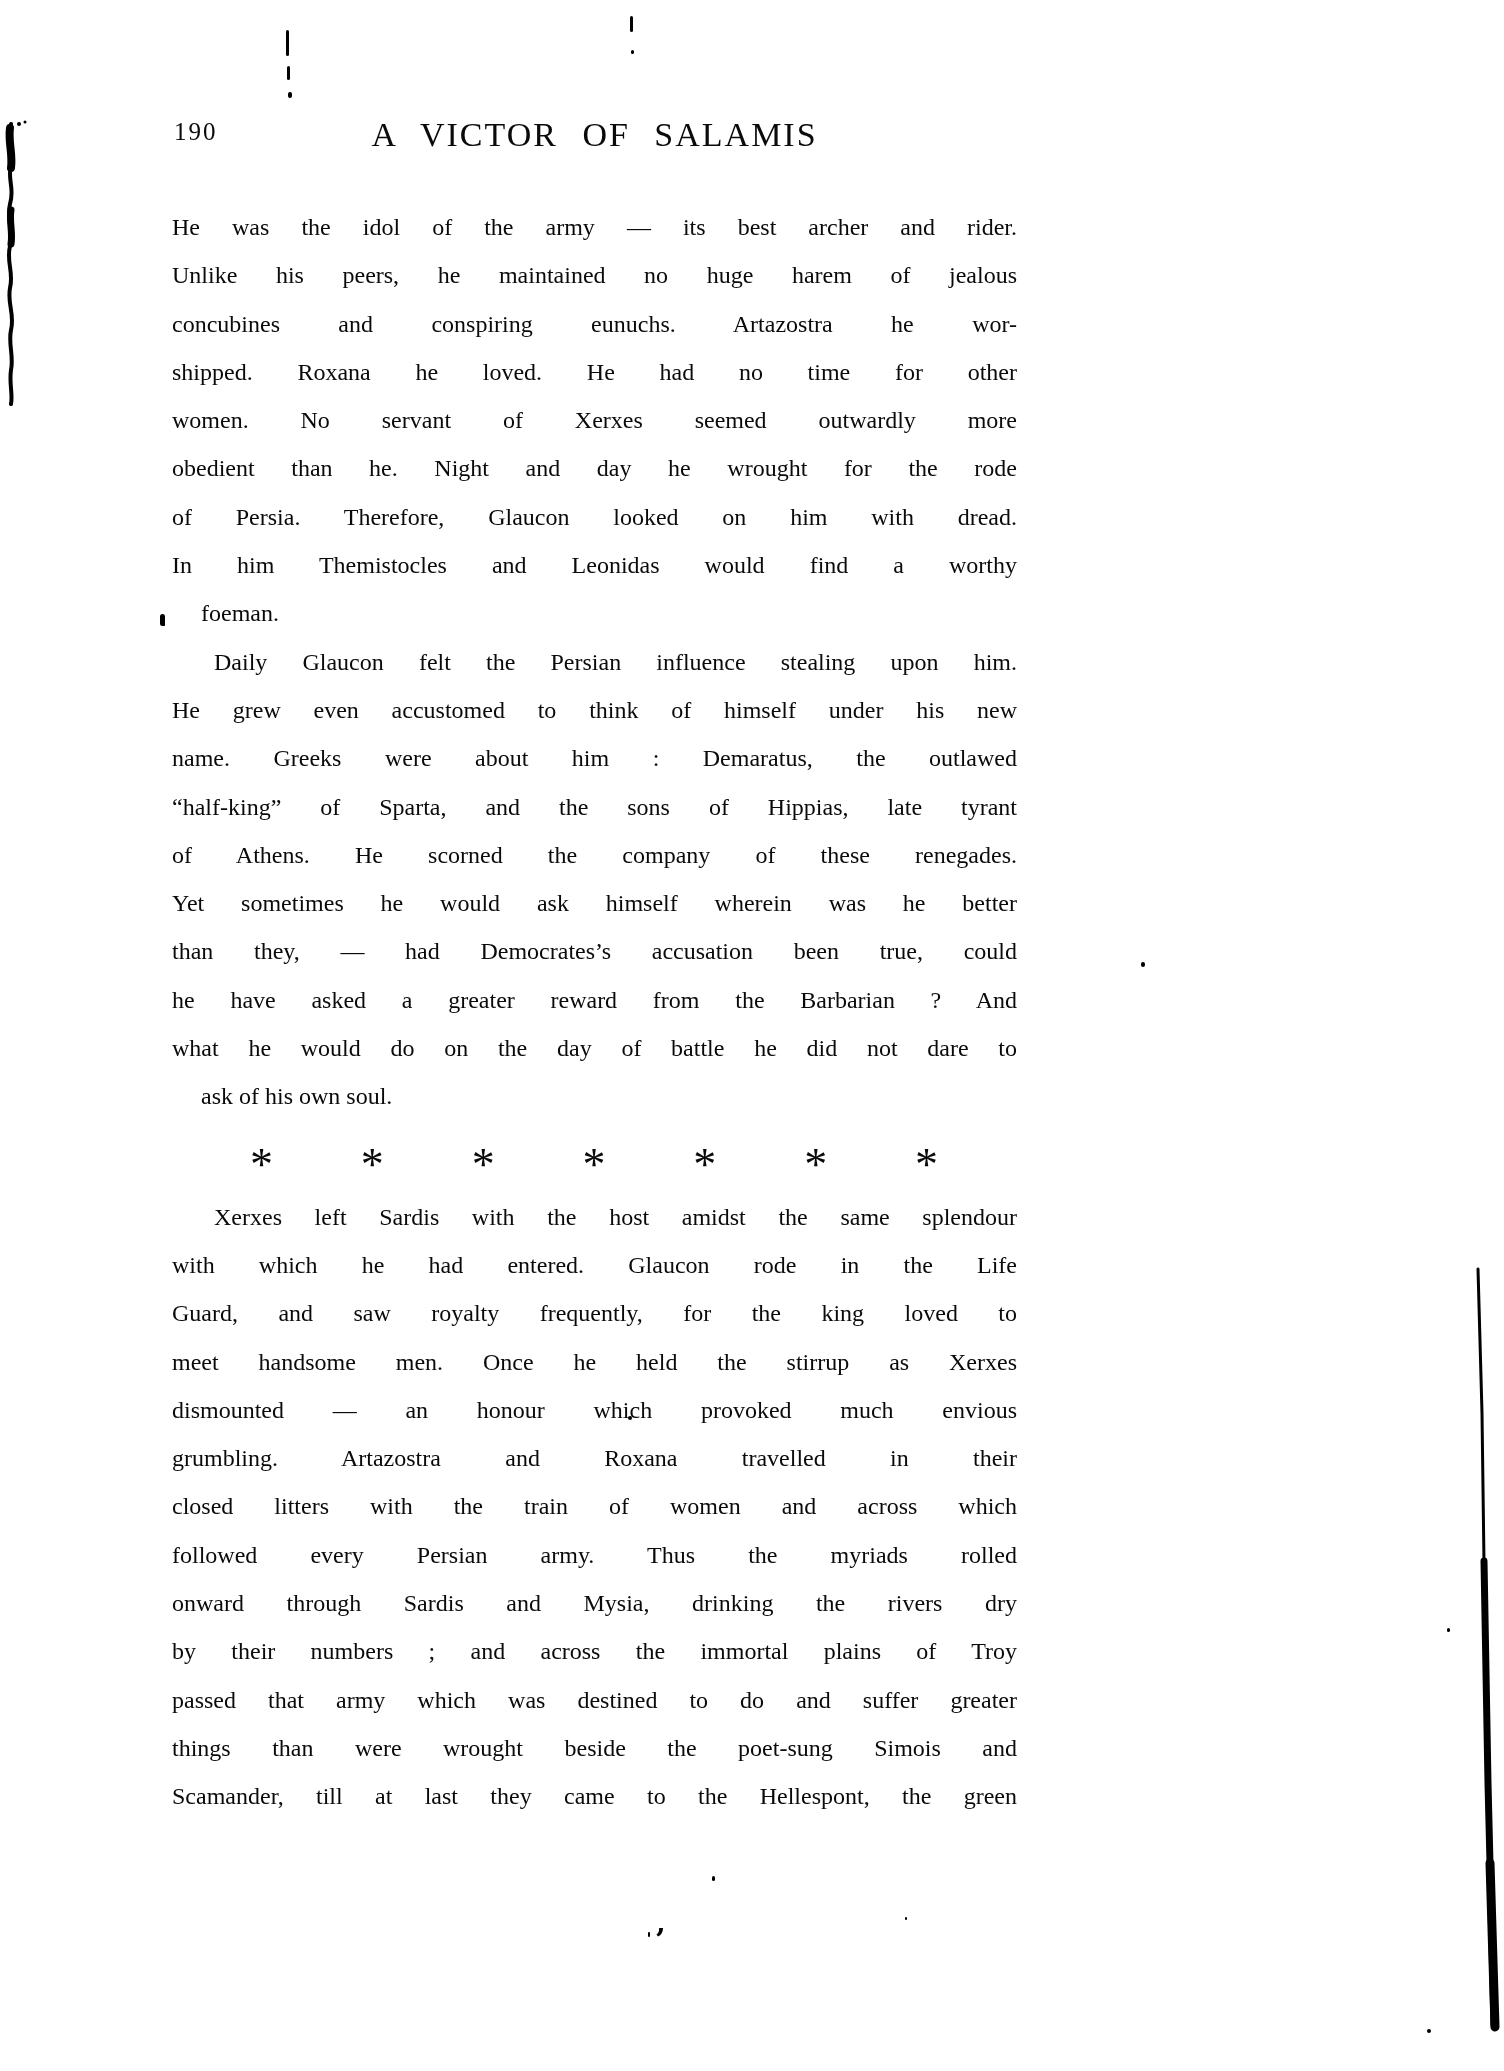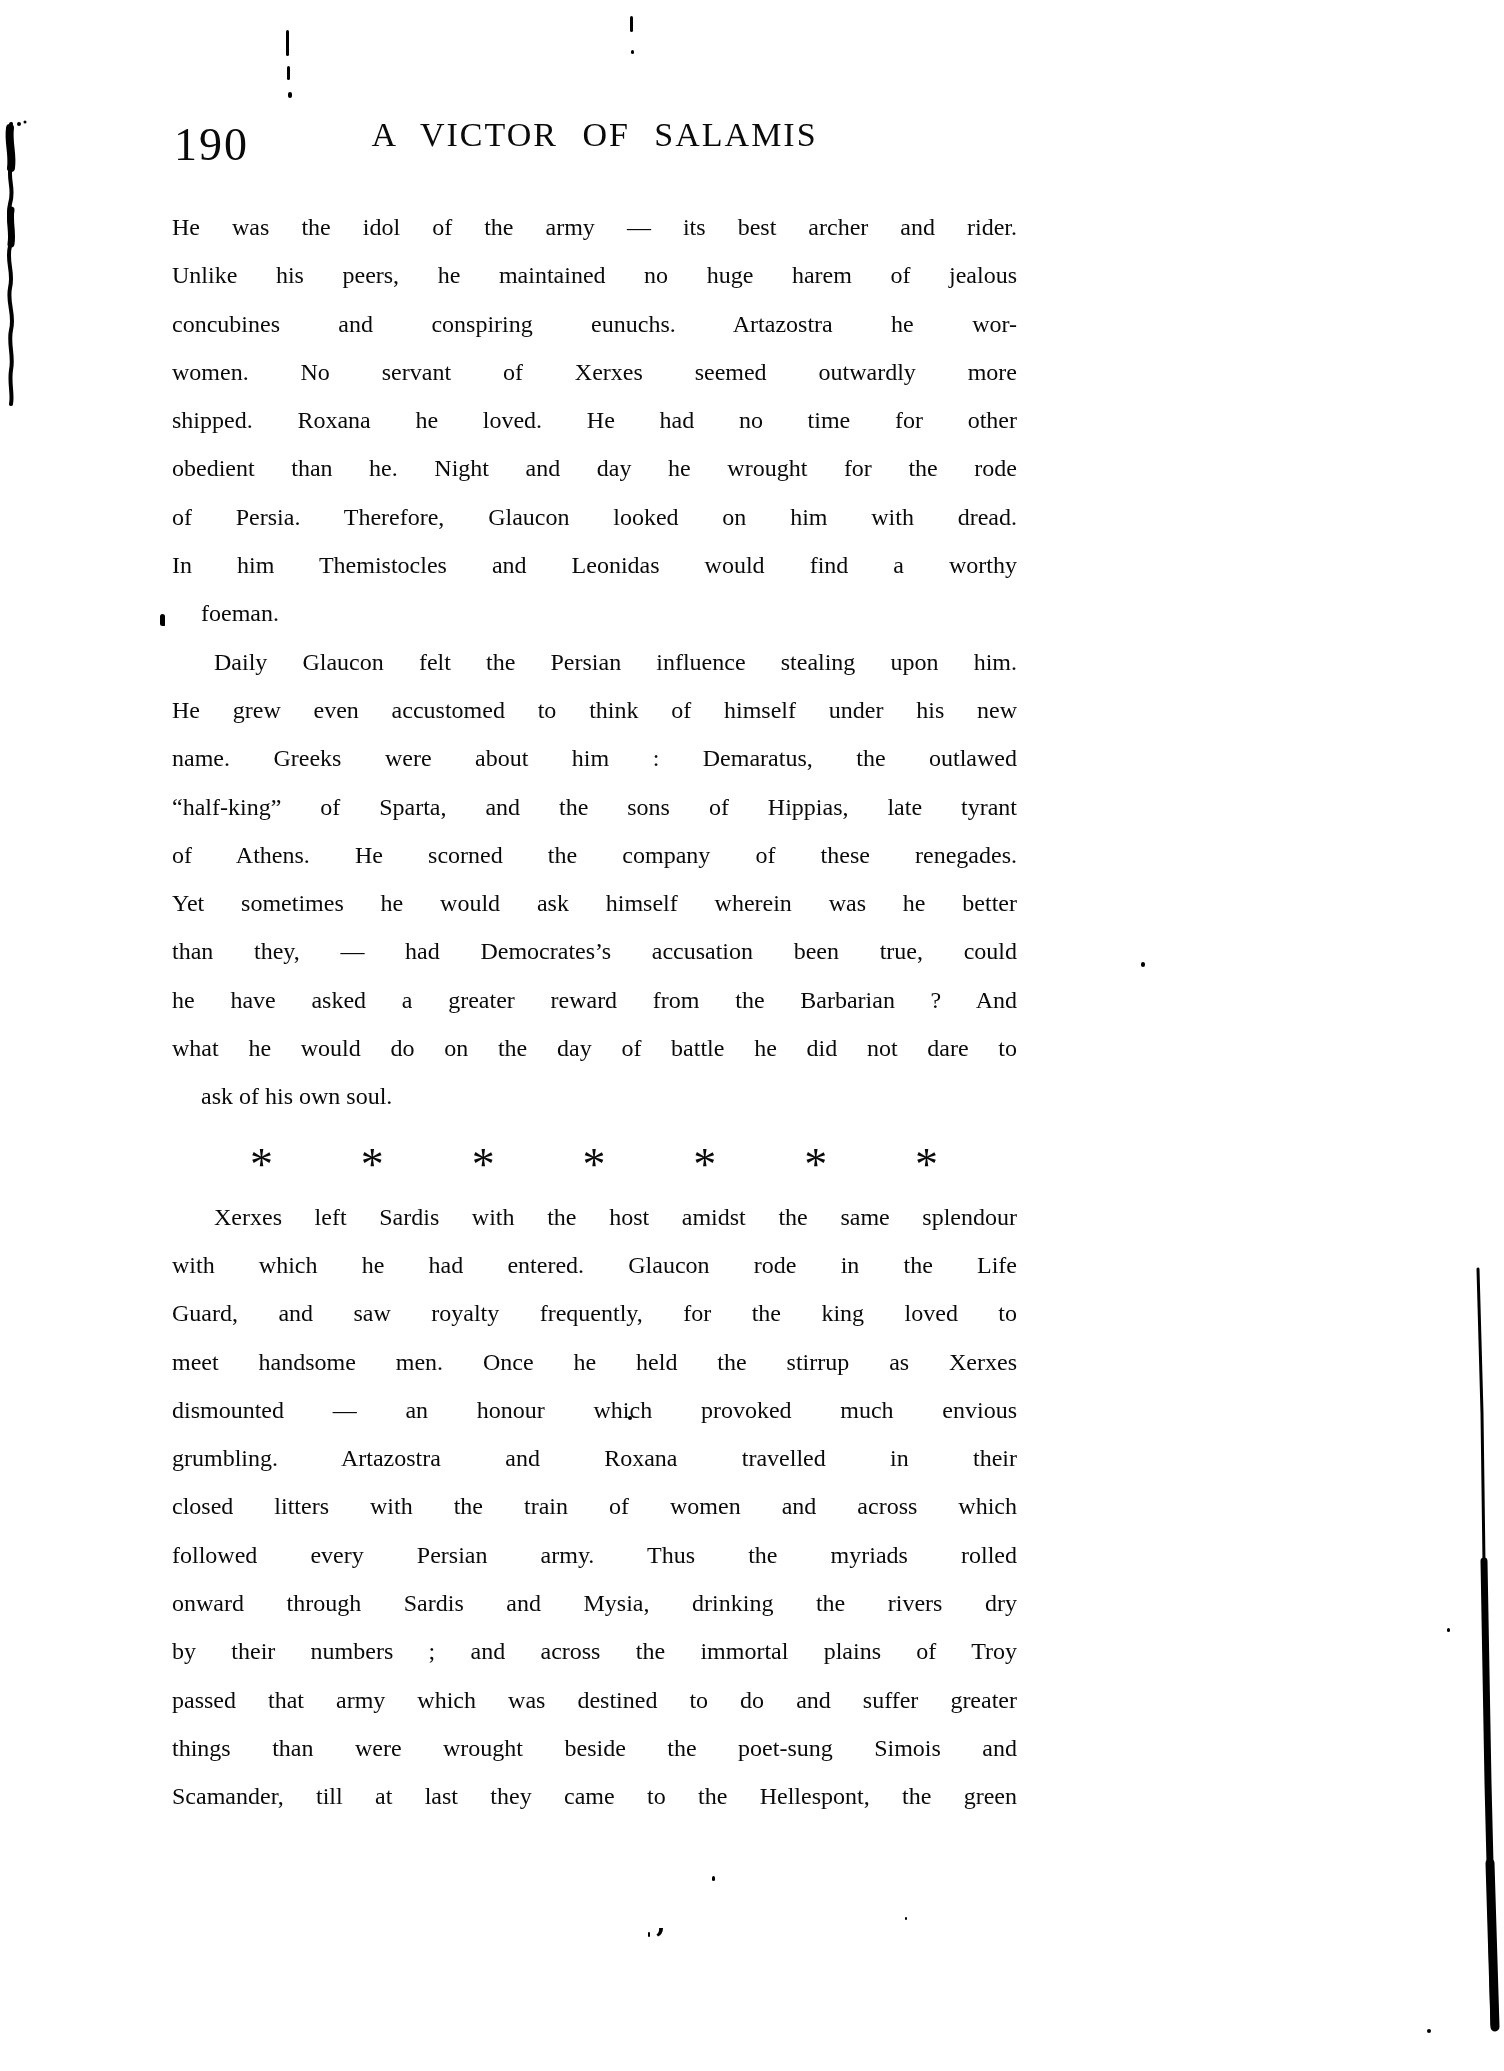--- a/index.html
+++ b/index.html
@@ -8,21 +8,21 @@
     width:1504px;height:2071px;
     background:#ffffff;
     color:#0a0a0a;
     font-family:"Liberation Serif","DejaVu Serif",serif;
     overflow:hidden;
   }
   .col{position:absolute;left:172px;width:845px;}
   .header{top:116px;height:44px;}
   .pgnum{
     position:absolute;left:2px;top:2px;
-    font-size:46px;letter-spacing:2px;
+    font-size:25px;letter-spacing:2px;
   }
   .title{
     text-align:center;
     font-size:34px;
     letter-spacing:2px;
     word-spacing:14px;
   }
   .body{top:203px;}
   .line{
     font-size:24px;
@@ -58,22 +58,22 @@
     <span class="pgnum">190</span>
     <div class="title">A VICTOR OF SALAMIS</div>
   </div>
 
   <div class="col body">
 
     <div>
       <div class="line">He was the idol of the army — its best archer and rider.</div>
       <div class="line">Unlike his peers, he maintained no huge harem of jealous</div>
       <div class="line">concubines and conspiring eunuchs.  Artazostra he wor-</div>
+      <div class="line">shipped.  Roxana he loved.  He had no time for other</div>
       <div class="line">women.  No servant of Xerxes seemed outwardly more</div>
-      <div class="line">shipped.  Roxana he loved.  He had no time for other</div>
       <div class="line">obedient than he.  Night and day he wrought for the rode</div>
       <div class="line">of Persia.  Therefore, Glaucon looked on him with dread.</div>
       <div class="line">In him Themistocles and Leonidas would find a worthy</div>
       <div class="line end">foeman.</div>
     </div>
 
     <div>
       <div class="line ind">Daily Glaucon felt the Persian influence stealing upon him.</div>
       <div class="line">He grew even accustomed to think of himself under his new</div>
       <div class="line">name.  Greeks were about him : Demaratus, the outlawed</div>

